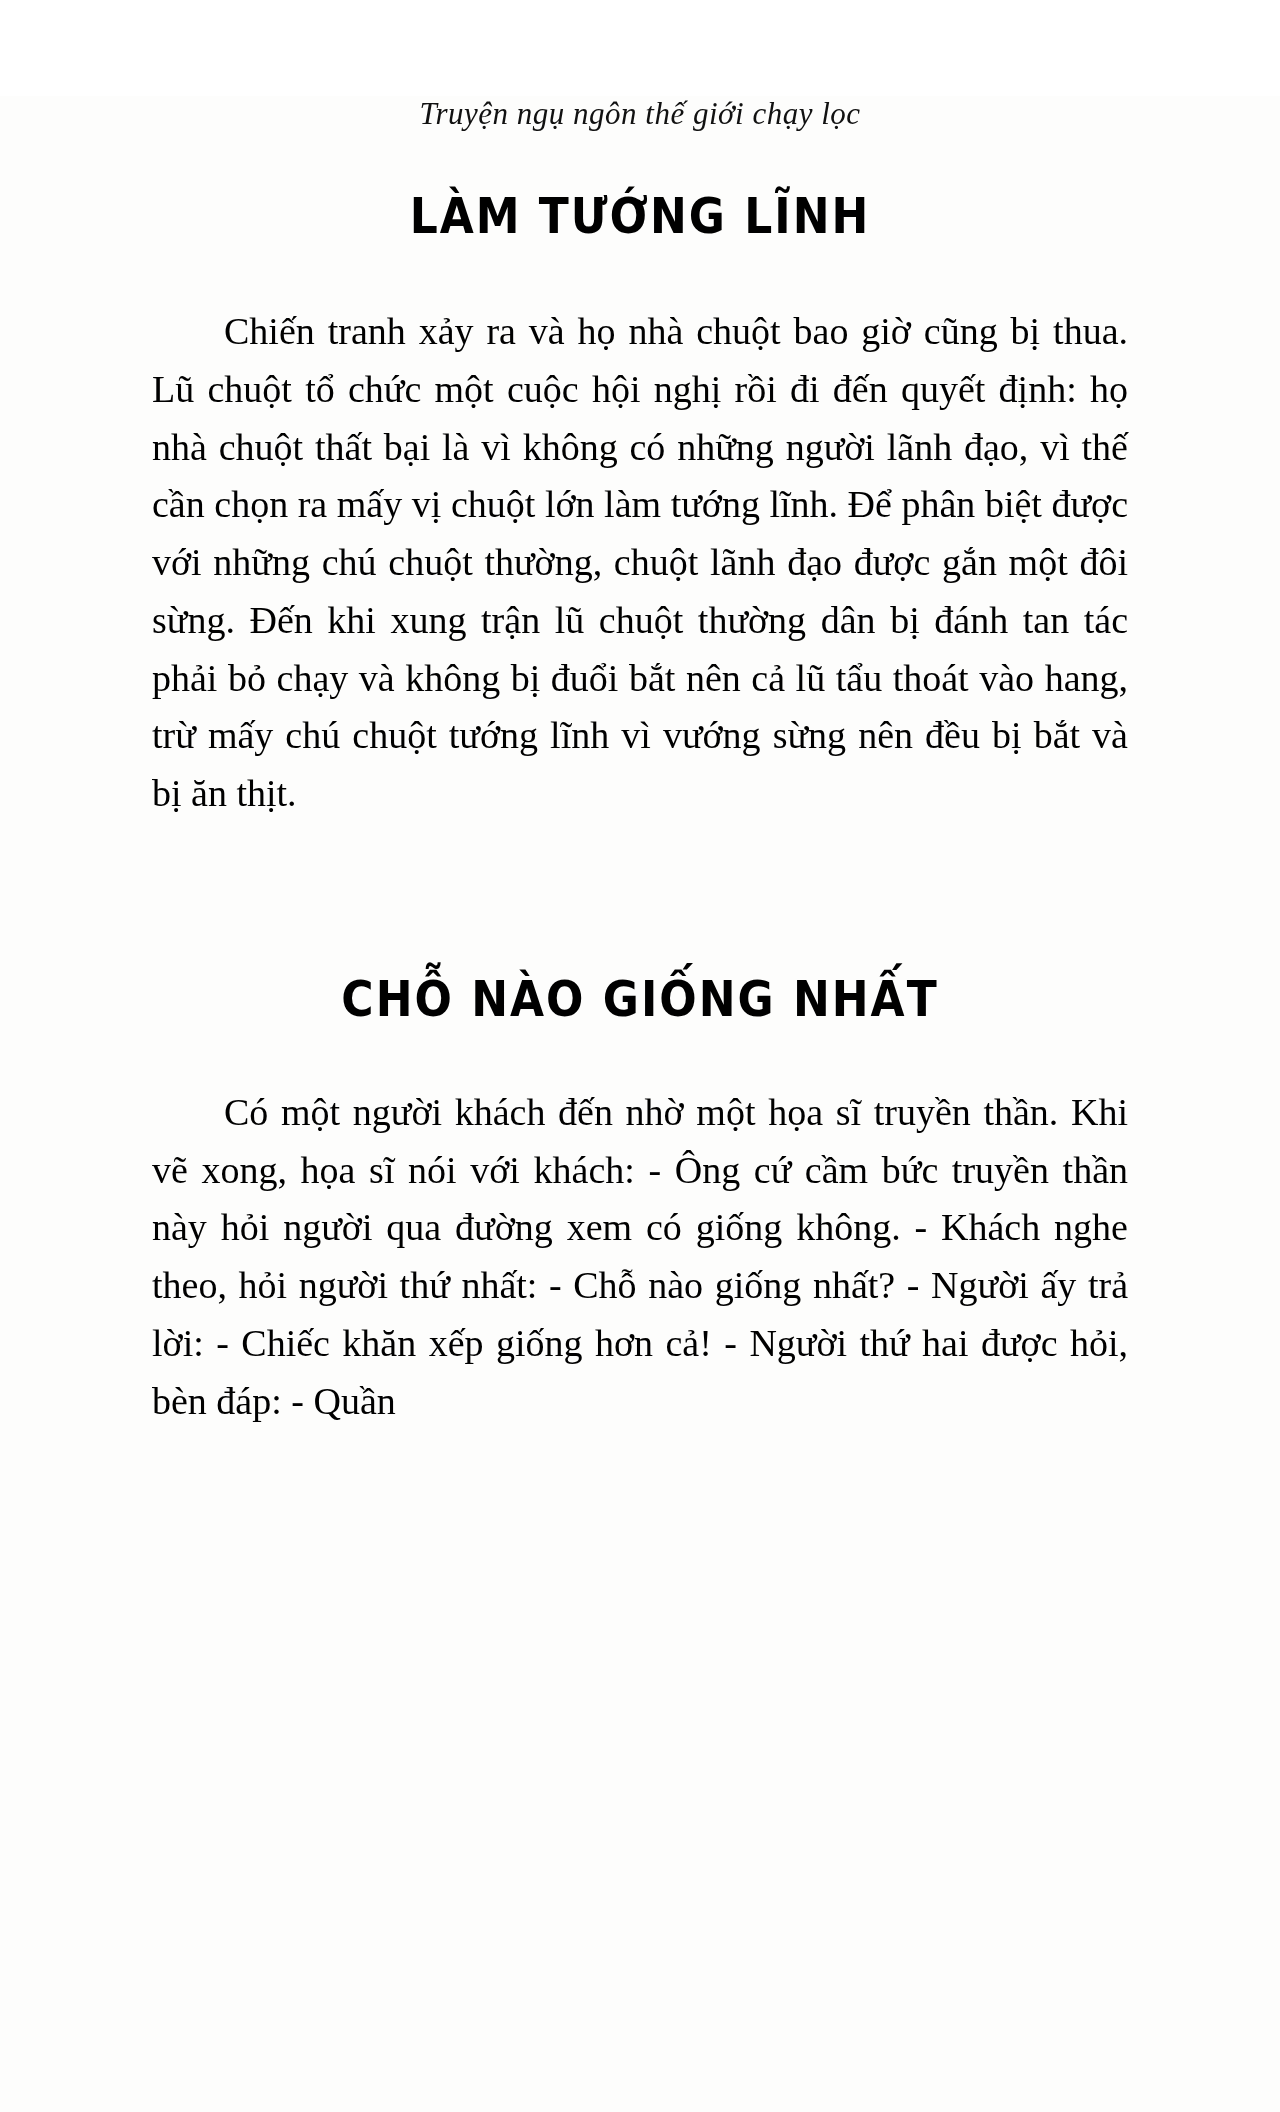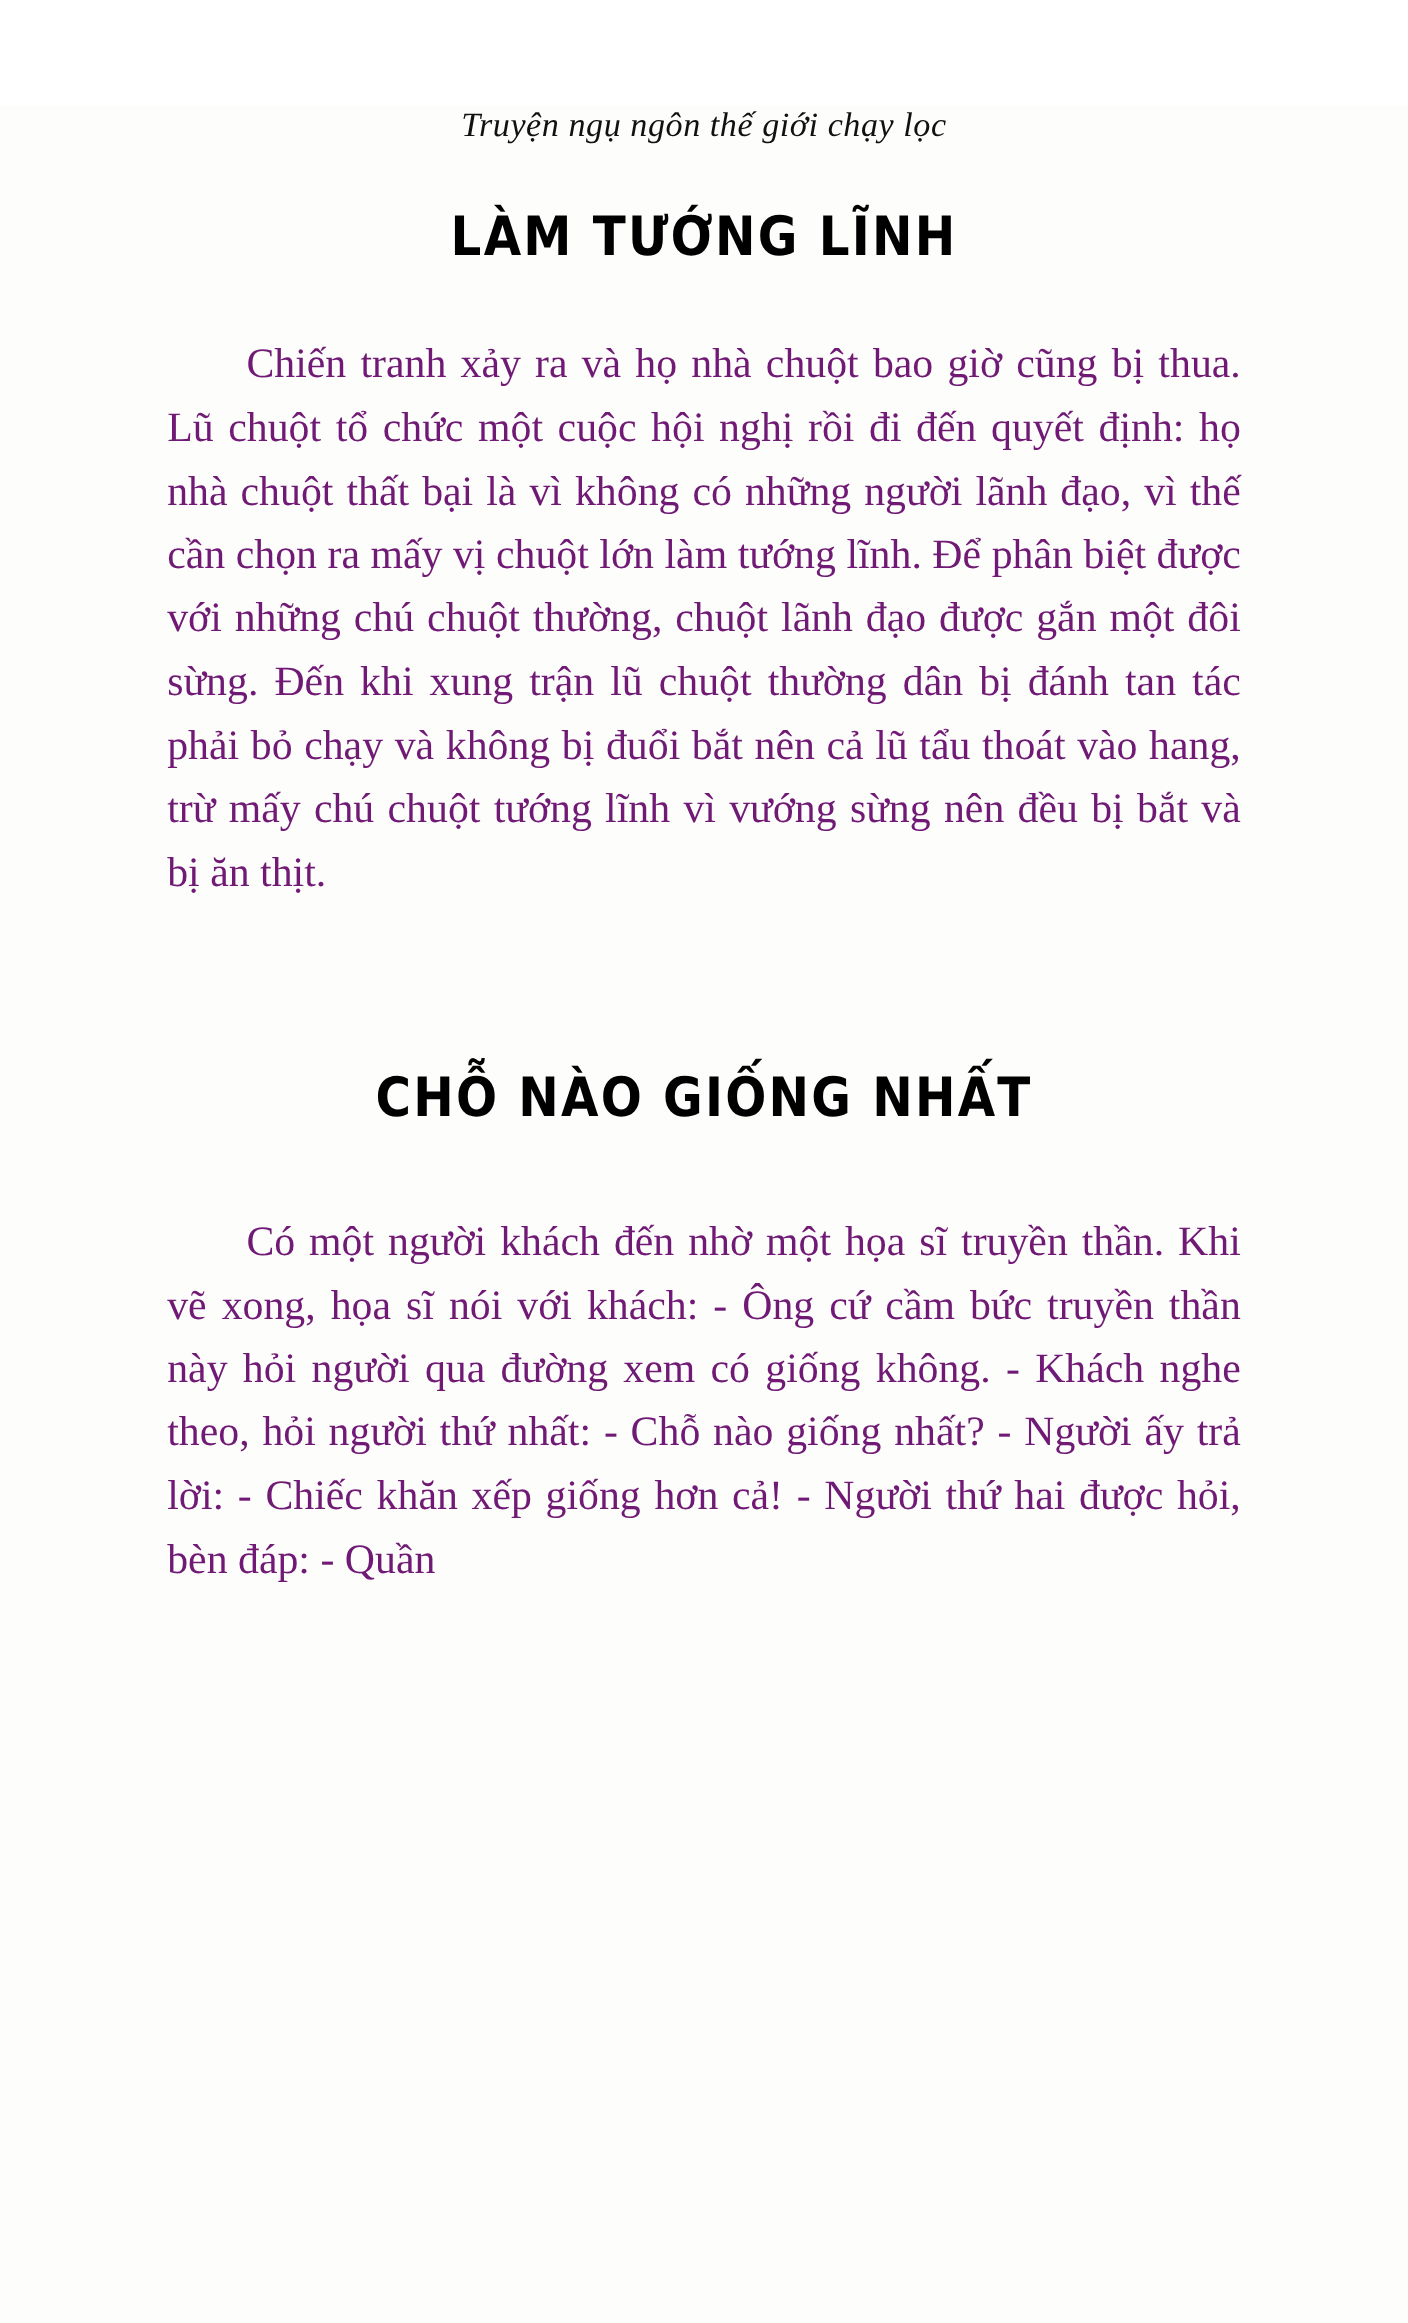--- a/index.html
+++ b/index.html
@@ -46,21 +46,21 @@
     margin-bottom: 0;
     transform: scaleY(1.12);
     transform-origin: center;
   }
   .story-body {
     font-family: "Liberation Serif", serif;
     font-size: 38px;
     line-height: 1.52;
     text-align: justify;
     text-justify: inter-word;
-    color: #701a75;
+    color: #000000;
     padding: 0 12px;
     margin-top: 54px;
   }
   .story-body p {
     margin: 0;
   }
   .story-body p.indent {
     text-indent: 72px;
   }
   .story-1 .story-title {
@@ -69,21 +69,21 @@
   .story-1 .story-body {
     margin-top: 62px;
   }
   .gap {
     height: 150px;
   }
   .story-2 .story-title {
     margin-top: 0;
   }
   .story-2 .story-body {
-    margin-top: 77px;
+    margin-top: 60px;
   }
   .folio {
     position: absolute;
     left: 0;
     right: 0;
     bottom: 64px;
     text-align: center;
     font-family: "Liberation Serif", serif;
     font-size: 33px;
     color: #111;

